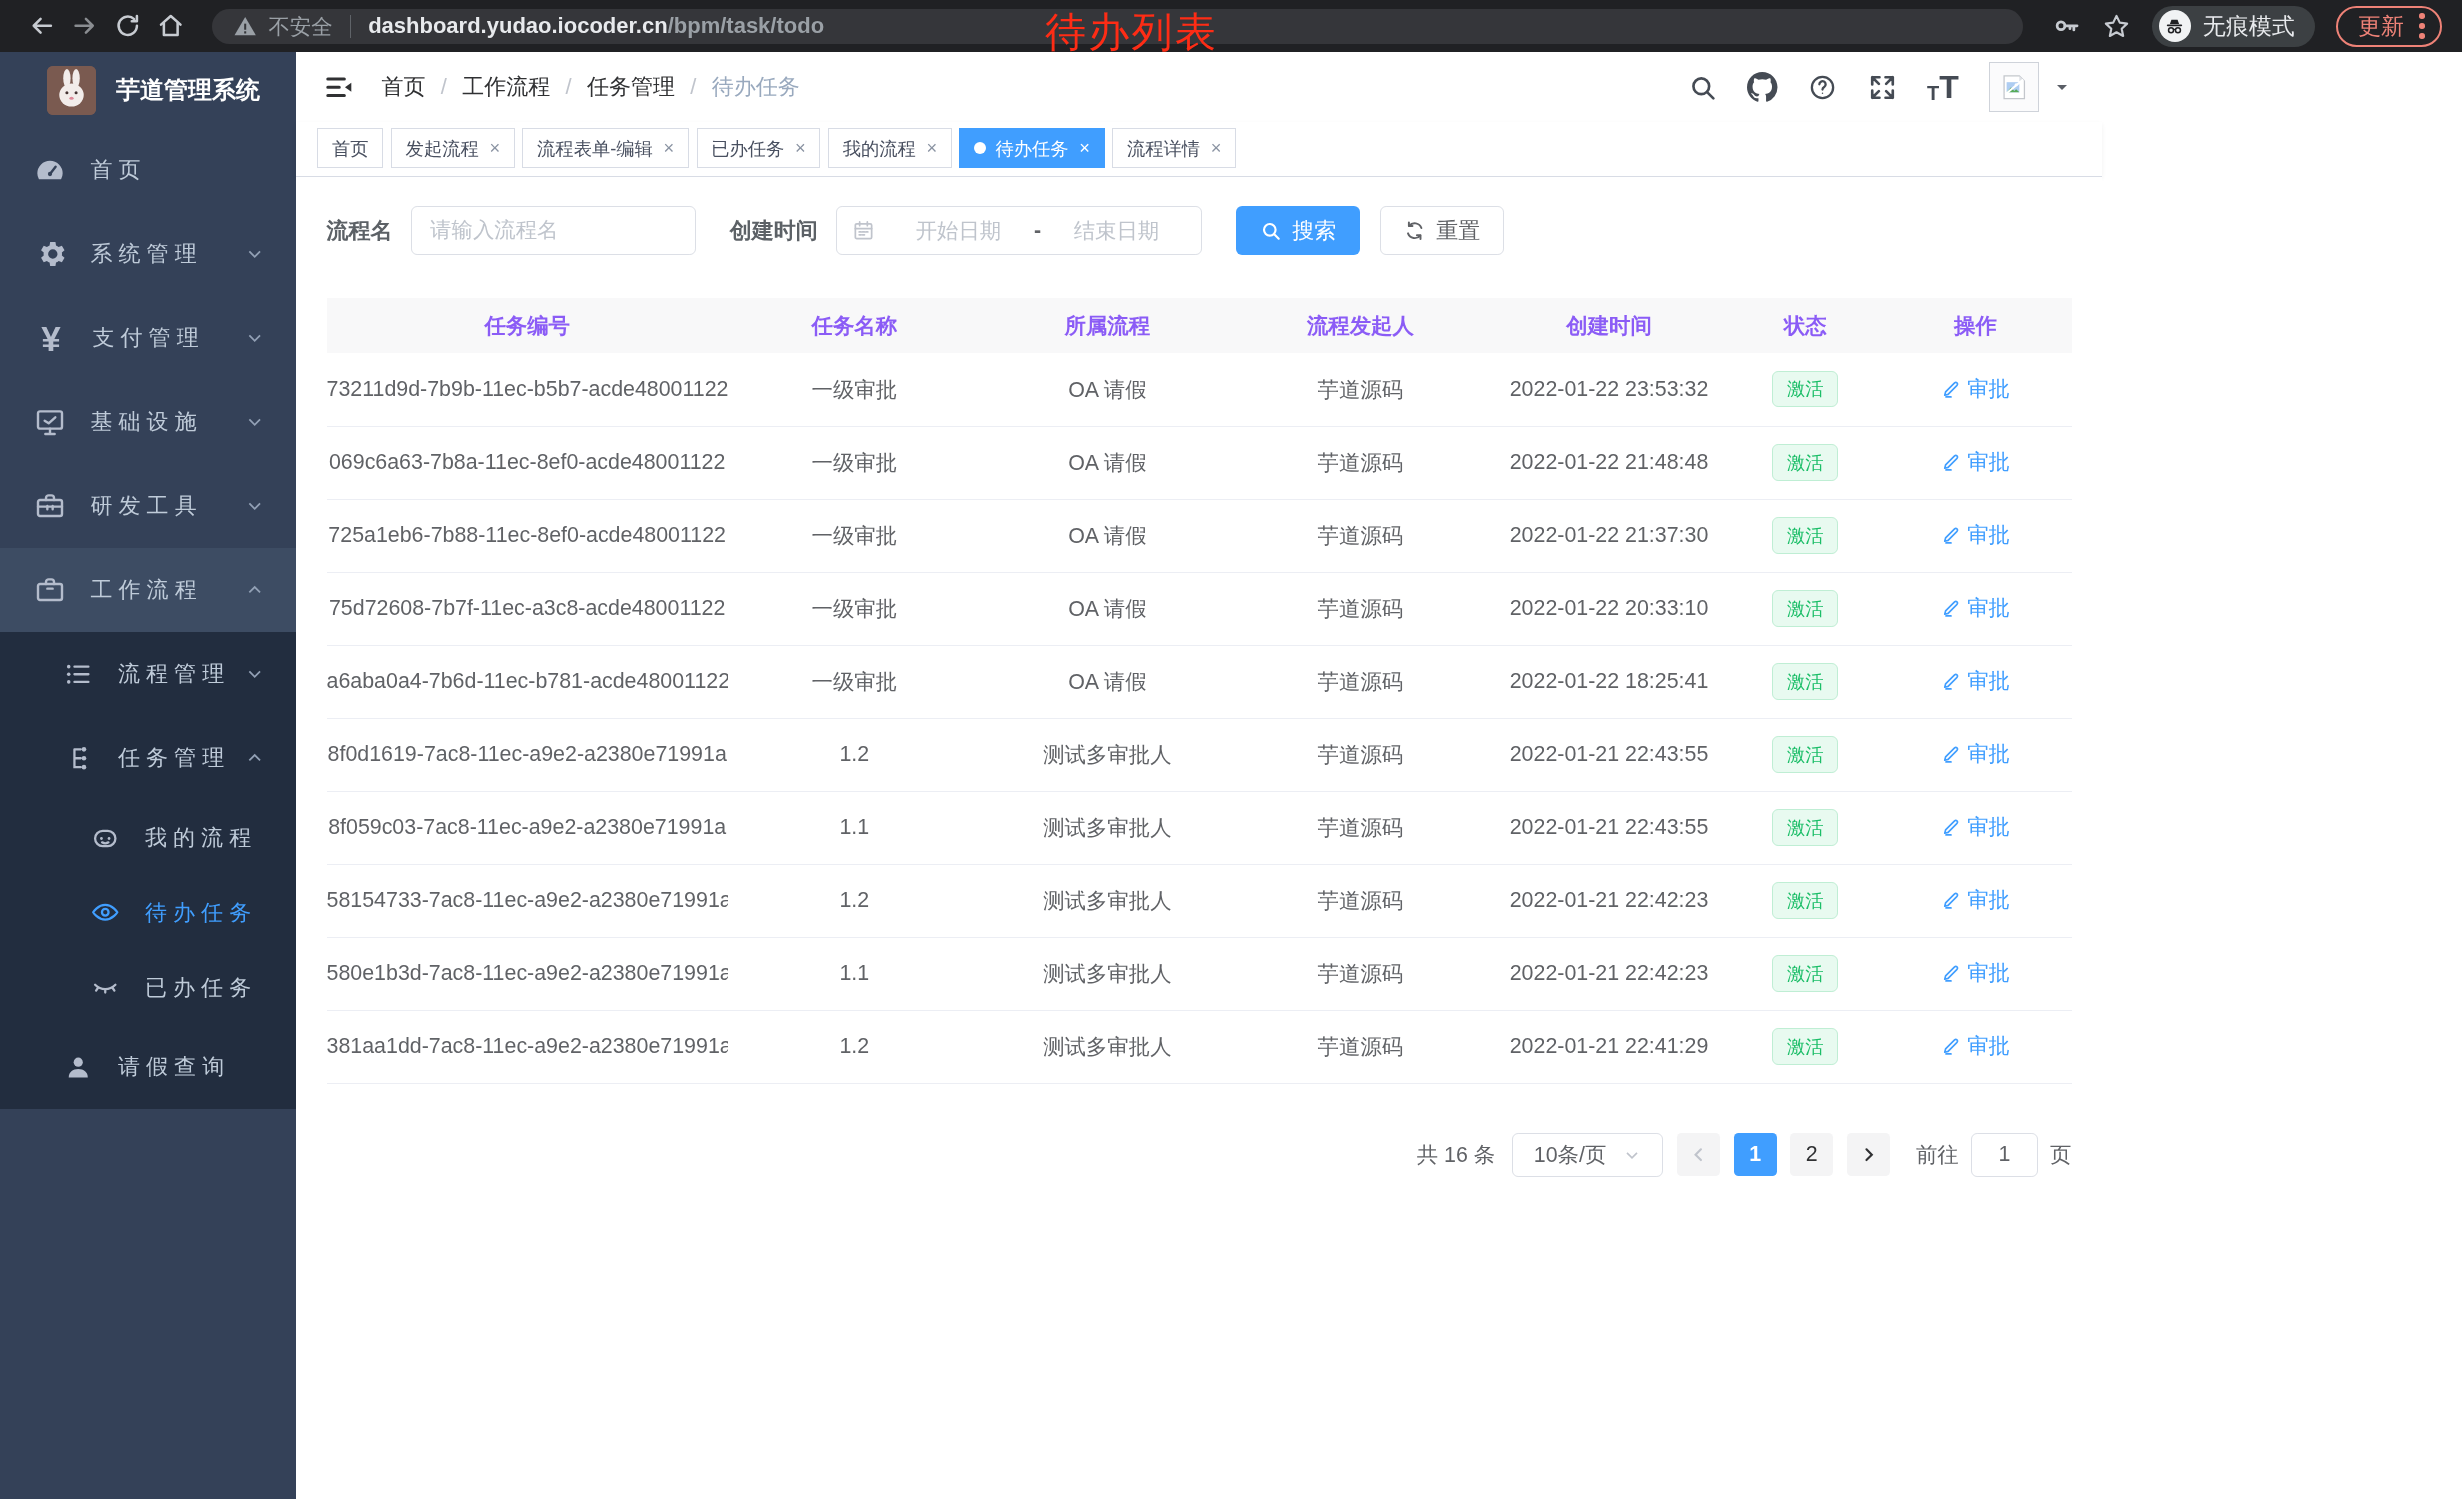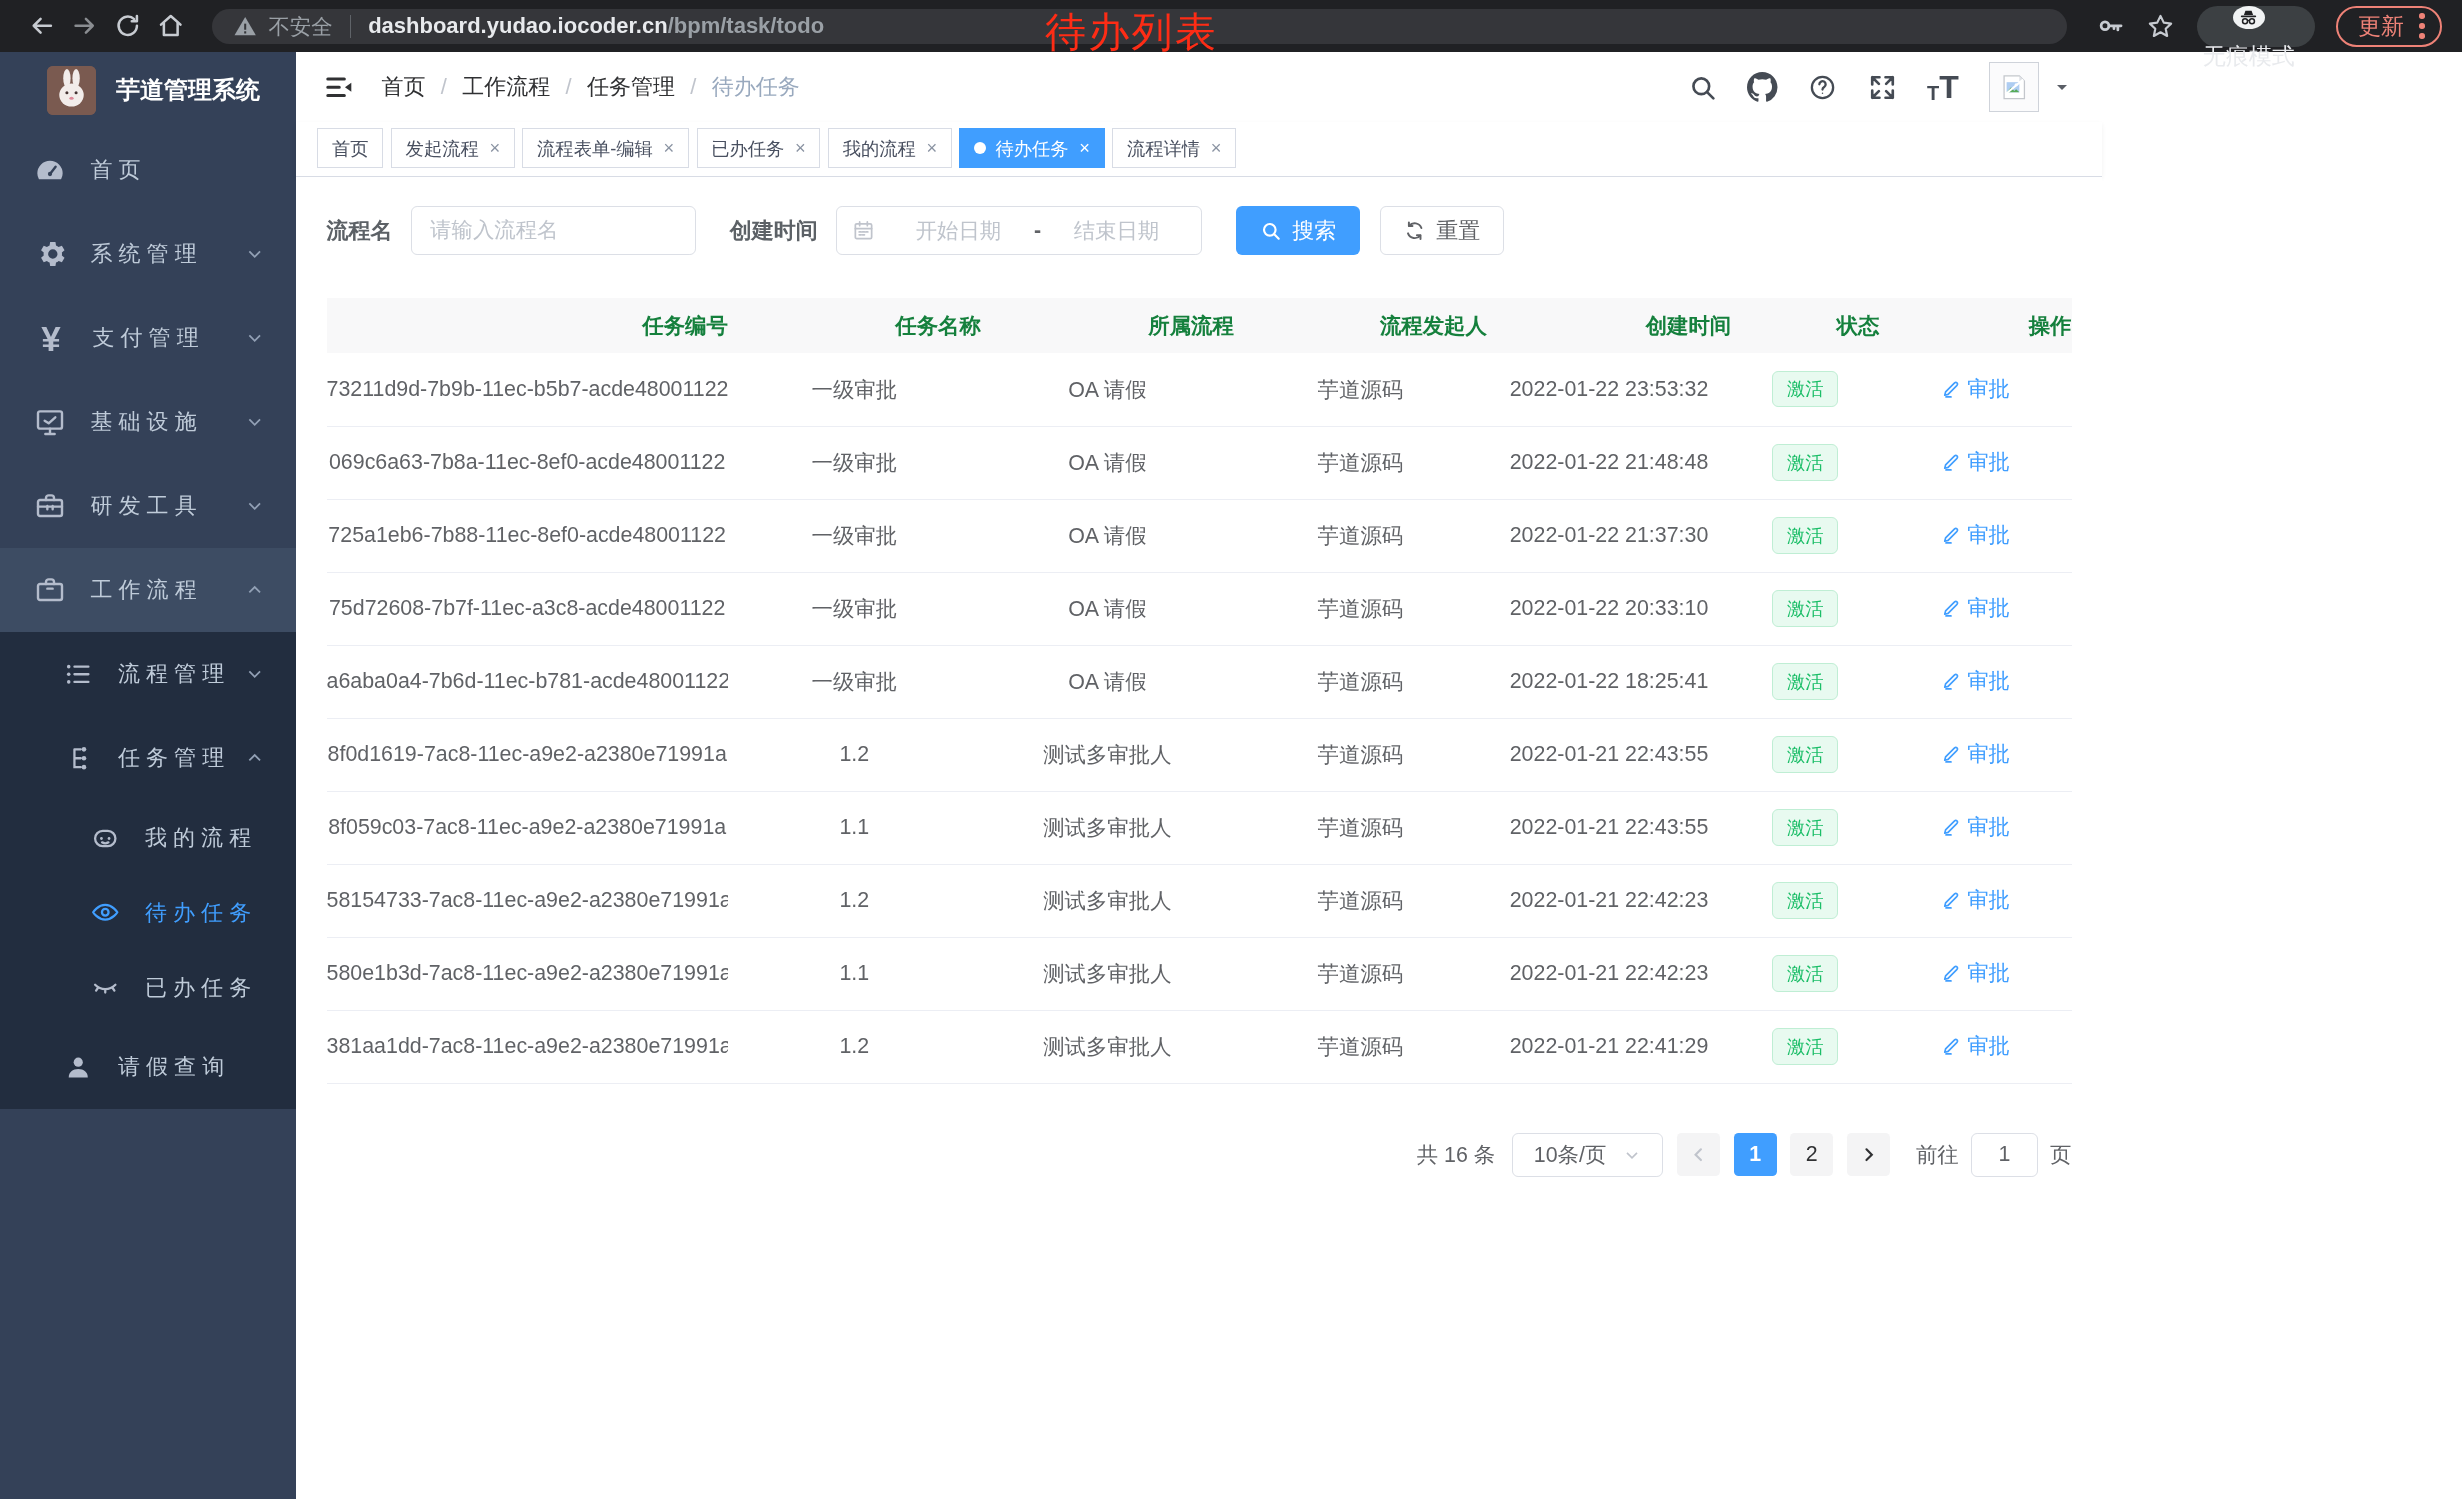--- a/index.html
+++ b/index.html
@@ -15,21 +15,21 @@
     color:#c7cbd1; flex:0 0 auto; }
   .chrome .navbtn.dim { color:#8a8d91; }
   .url-pill { height:35px; background:#35363a; border-radius:18.3px; flex:1 1 auto;
     margin:0 30.5px 0 20px; display:flex; align-items:center; padding:0 21.4px; min-width:0; }
   .url-pill .sec { color:#9aa0a6; font-size:21.4px; margin:0 0 0 10.7px; }
   .url-pill .divider { width:1.5px; height:23px; background:#5f6368; margin:0 17px; }
   .url-host { color:#e8eaed; font-size:22px; font-weight:700; white-space:nowrap; }
   .url-path { color:#9aa0a6; font-size:22px; font-weight:600; white-space:nowrap; }
   .chrome-right { display:flex; align-items:center; gap:21.4px; flex:0 0 auto; }
   .incog-pill { height:41px; border-radius:20.6px; background:#3c4043; display:flex; align-items:center;
-    padding:0 20px 0 6.1px; gap:12.2px;flex-direction:column; }
+    padding:0 20px 0 6.1px; gap:12.2px; }
   .incog-circle { width:32px; height:32px; border-radius:50%; background:#f1f3f4;
     display:flex; align-items:center; justify-content:center; }
   .incog-label { color:#e8eaed; font-size:23px; }
   .update-pill { height:41px; border-radius:20.6px; border:2.3px solid #ee8277; color:#ee8277;
     display:flex; align-items:center; padding:0 15.3px 0 20px; gap:15.3px; font-size:23px; }
   .update-dots { display:flex; flex-direction:column; gap:4.6px; }
   .update-dots i { width:5.3px; height:5.3px; border-radius:50%; background:#ee8277; }
 
   
   .annotation { position:absolute; left:1045px; top:4.6px; z-index:99;
@@ -100,22 +100,22 @@
   .date-input .cal { color:#c0c4cc; margin-right:13.7px; }
   .date-ph { flex:1; text-align:center; font-size:21.4px; color:#bfc4cc; }
   .date-sep { color:#606266; font-size:21.4px; padding:0 6.1px; font-weight:600; }
   .btn { height:49px; display:inline-flex; align-items:center; gap:10.7px; border-radius:6.1px;
     font-size:22px; padding:0 23px; cursor:pointer; border:1.5px solid transparent; white-space:nowrap; }
   .btn-primary { background:#409eff; color:#fff; margin-left:34px; }
   .btn-plain { background:#fff; color:#606266; border-color:#dcdfe6; margin-left:20px; }
 
   
   table.grid { width:100%; border-collapse:collapse; table-layout:fixed; }
-  .grid th { height:55px; background:#f8f8f9; color:#15803d; font-size:21.4px; font-weight:600;
-    text-align:right; }
+  .grid th { height:55px; background:#f8f8f9; color:#8b5cf6; font-size:21.4px; font-weight:600;
+    text-align:center; }
   .grid td { height:73px; border-bottom:1.5px solid #eceef4; color:#606266; font-size:21.4px;
     text-align:center; white-space:nowrap; overflow:hidden; }
   .grid tr.body-row { background:#fff; }
   .tag-success { display:inline-block; padding:6.1px 13.7px; font-size:18.3px; line-height:1.2;
     color:#1cbe68; background:#e8faf0; border:1.5px solid #bfeed4; border-radius:6.1px; }
   .link-approve { color:#409eff; font-size:21.4px; display:inline-flex; align-items:center; gap:6.1px;
     cursor:pointer; text-decoration:none; }
 
   
   .pager { display:flex; align-items:center; justify-content:flex-end; margin-top:49px;

